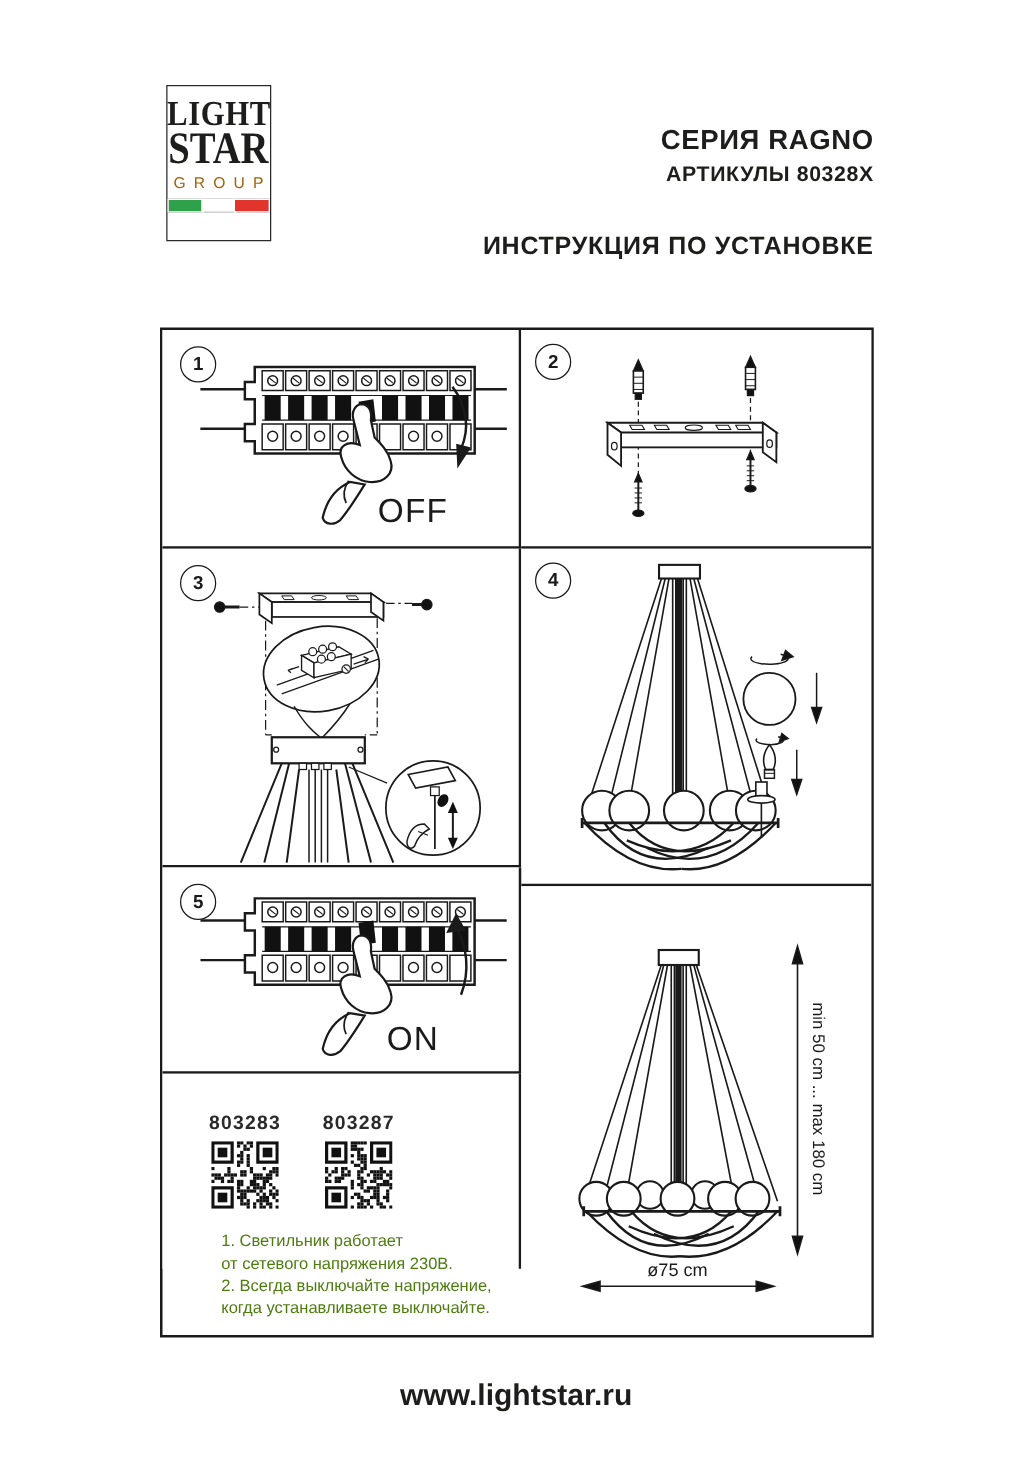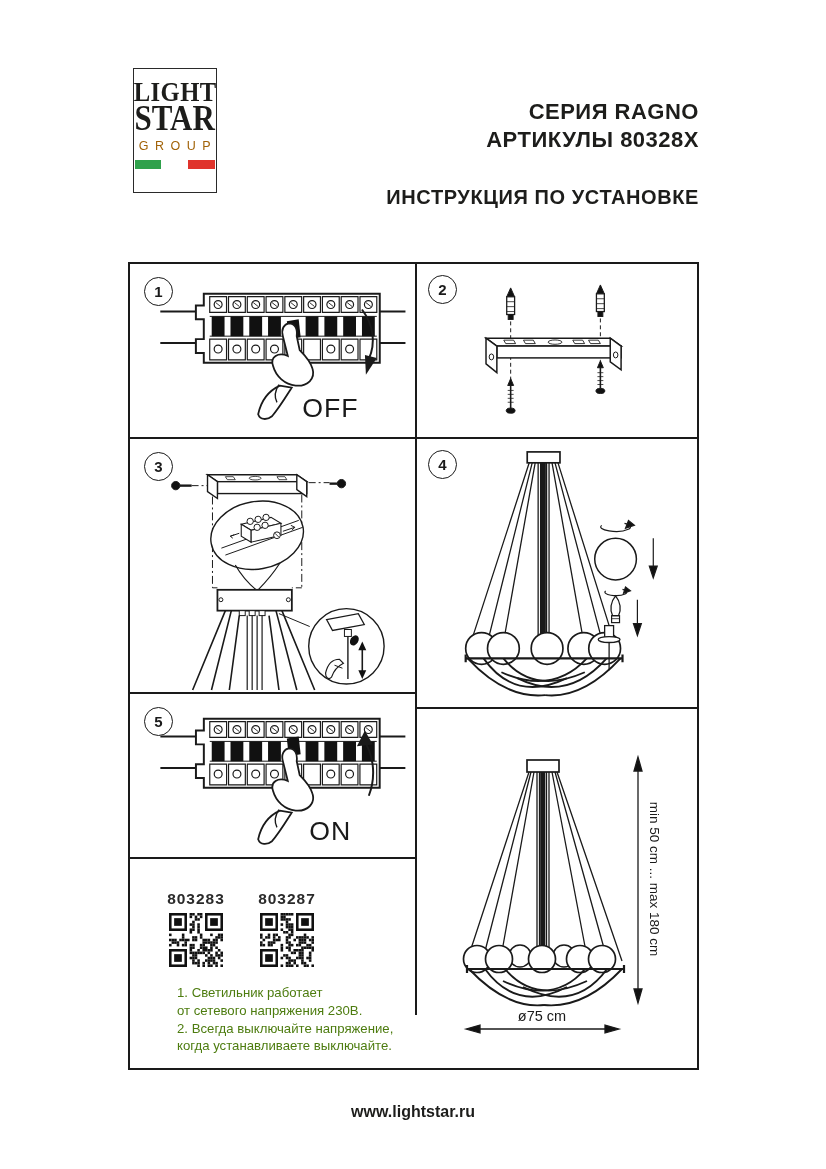--- a/index.html
+++ b/index.html
@@ -13,21 +13,21 @@
     left:133px;top:68px;width:84px;height:125px;border:1.5px solid #2a2a2a;
     display:flex;flex-direction:column;align-items:center;box-sizing:border-box;background:#fff;
   }
   .logo-light{margin-top:12px;font-family:"Liberation Serif",serif;font-weight:bold;font-size:28px;line-height:22px;letter-spacing:.5px;transform:scaleX(.88);color:#1d1d1b;}
   .logo-star{font-family:"Liberation Serif",serif;font-weight:bold;font-size:36px;line-height:31px;transform:scaleX(.86);color:#1d1d1b;}
   .logo-group{margin-top:5px;font-size:12.5px;letter-spacing:6.5px;padding-left:6px;color:#a16207;line-height:14px;}
   .logo-flag{margin-top:6px;width:82px;height:11px;border:1px solid #4a4a4a;display:flex;box-sizing:border-box;}
   .logo-flag span{flex:1;height:100%;outline:.5px solid #fff;}
   .title-block{right:127px;top:60px;text-align:right;font-weight:bold;color:#1d1d1b;margin-top:37px;}
   .title-series{font-size:22px;line-height:30px;letter-spacing:.5px;}
-  .title-articles{font-size:22px;line-height:26px;letter-spacing:.5px;}
+  .title-articles{font-size:17px;line-height:26px;letter-spacing:.5px;}
   .title-main{font-size:20px;line-height:27px;letter-spacing:.6px;}
   .title-main.first{margin-top:31px;}
   
   .frame{left:128px;top:262px;width:571px;height:808px;border:2px solid #1a1a1a;box-sizing:border-box;background:#fff;}
   .panel{position:absolute;box-sizing:border-box;background:#fff;}
   .p1{left:0;top:0;width:287px;height:175px;border-right:2px solid #1a1a1a;border-bottom:2px solid #1a1a1a;}
   .p2{left:287px;top:0;width:280px;height:175px;border-bottom:2px solid #1a1a1a;}
   .p3{left:0;top:175px;width:287px;height:255px;border-right:2px solid #1a1a1a;border-bottom:2px solid #1a1a1a;}
   .p4{left:287px;top:175px;width:280px;height:270px;border-bottom:2px solid #1a1a1a;}
   .p5{left:0;top:430px;width:287px;height:165px;border-right:2px solid #1a1a1a;border-bottom:2px solid #1a1a1a;}
@@ -39,21 +39,21 @@
     display:flex;align-items:center;justify-content:center;font-size:15px;font-weight:bold;background:#fff;z-index:2;
   }
   svg text{font-family:"Liberation Sans",sans-serif;fill:#1a1a1a;}
   text.switch-label{font-size:27px;letter-spacing:1px;}
   text.dim-label{font-size:13.5px;}
   
   .article-num{position:absolute;width:82px;text-align:center;font-size:15.5px;font-weight:bold;letter-spacing:1px;color:#2a2a2a;top:31px;}
   .qr{position:absolute;top:54px;width:54px;height:54px;}
   .notes{position:absolute;left:47px;top:125px;font-size:13.2px;line-height:17.8px;color:#4d7c0f;}
   
-  .footer{left:0;right:0;top:1103px;text-align:center;font-size:16px;font-weight:bold;color:#1d1d1b;}
+  .footer{left:0;right:0;top:1103px;text-align:center;font-size:24px;font-weight:bold;color:#1d1d1b;}
 </style>
 </head>
 <body>
 
 <svg width="0" height="0" style="position:absolute" aria-hidden="true">
   <defs>
     <symbol id="sym-breaker" viewBox="0 0 287 175">
       <g fill="none" stroke="#1a1a1a" stroke-width="2">
         <path d="M30 48 H66"></path>
           <path d="M30 80 H66"></path>

